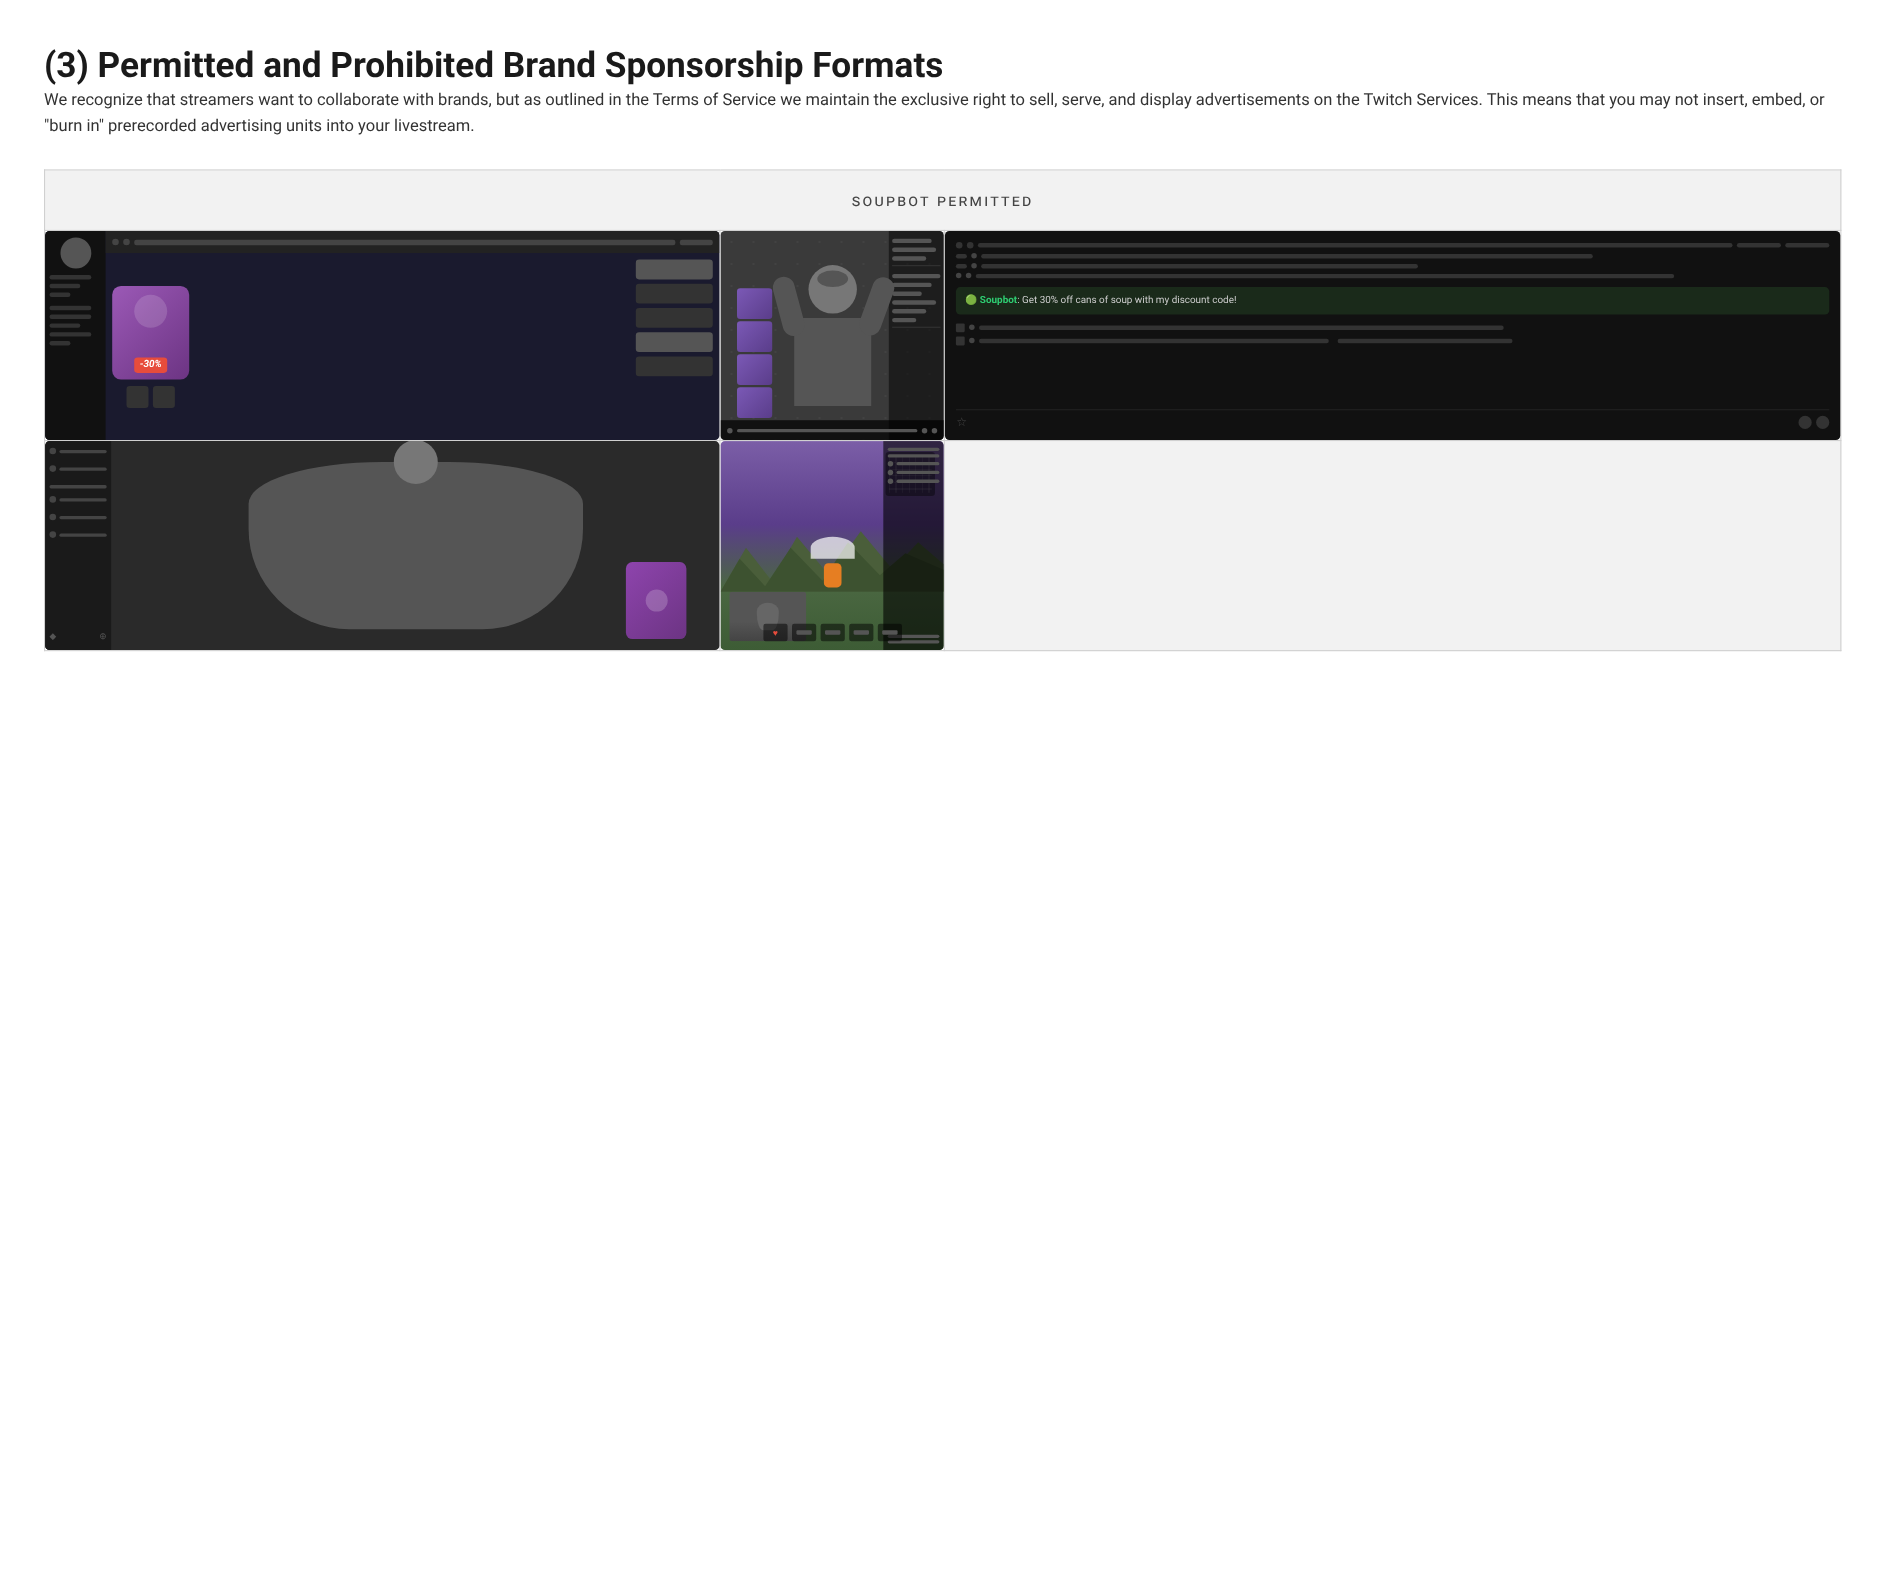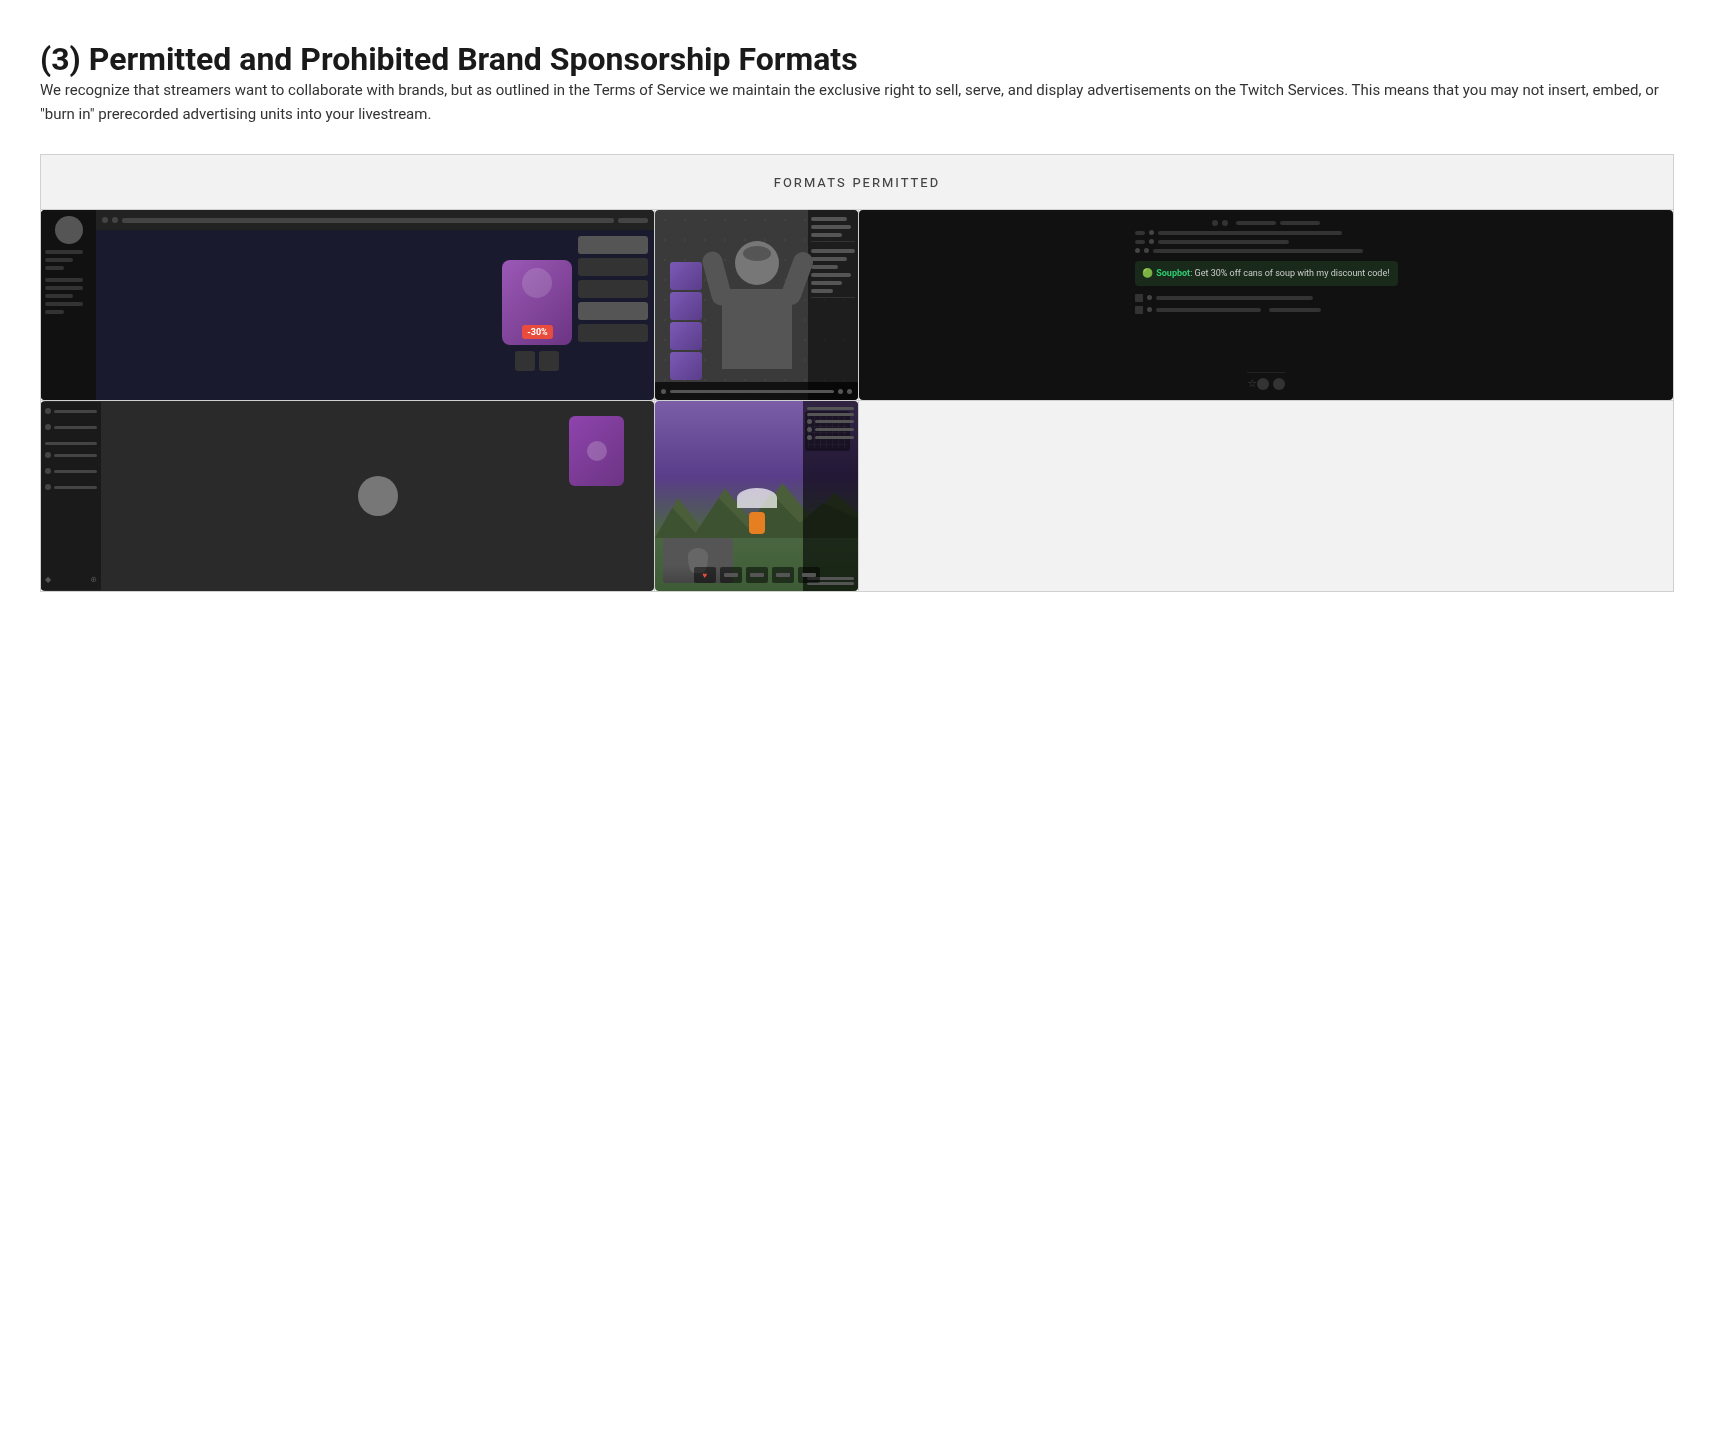--- a/index.html
+++ b/index.html
@@ -68,21 +68,20 @@
     .image-cell.empty {
       background: #f2f2f2;
     }
 
     .mock-image {
       width: 100%;
       height: 190px;
       border-radius: 4px;
       overflow: hidden;
       position: relative;
-      align-items: center;
     }
 
     
     .img-branded {
       background: #1a1a2e;
       display: flex;
       align-items: stretch;
     }
 
     
@@ -132,21 +131,22 @@
     .content-area-mock {
       flex: 1;
       display: flex;
       padding: 6px;
       gap: 6px;
     }
     .product-area {
       flex: 1;
       display: flex;
       align-items: center;
-      justify-content: flex-end;
+      justify-content: flex-start;
+      font-style: italic;
     }
     .product-bag {
       width: 70px;
       height: 85px;
       background: linear-gradient(135deg, #9b59b6, #6c3483);
       border-radius: 8px;
       display: flex;
       align-items: flex-end;
       justify-content: center;
       padding-bottom: 6px;
@@ -481,21 +481,21 @@
   <span>(3) Permitted and Prohibited Brand Sponsorship Formats</span>
   <span class="title-line"></span>
 </h1>
 
 <p class="intro-text">We recognize that streamers want to collaborate with brands, but as outlined in the Terms of Service we maintain the exclusive right to sell, serve, and display advertisements on the Twitch Services. This means that you may not insert, embed, or "burn in" prerecorded advertising units into your livestream.</p>
 
 <table class="formats-table">
 
   <thead>
     <tr class="header-row">
-      <th colspan="3">Formats Permitted</th>
+      <th colspan="3">Soupbot Permitted</th>
     </tr>
   </thead>
   <tbody>
 
 
     <tr>
 
       <td class="image-cell">
         <div class="mock-image img-branded">
           <div class="sidebar-mock">

